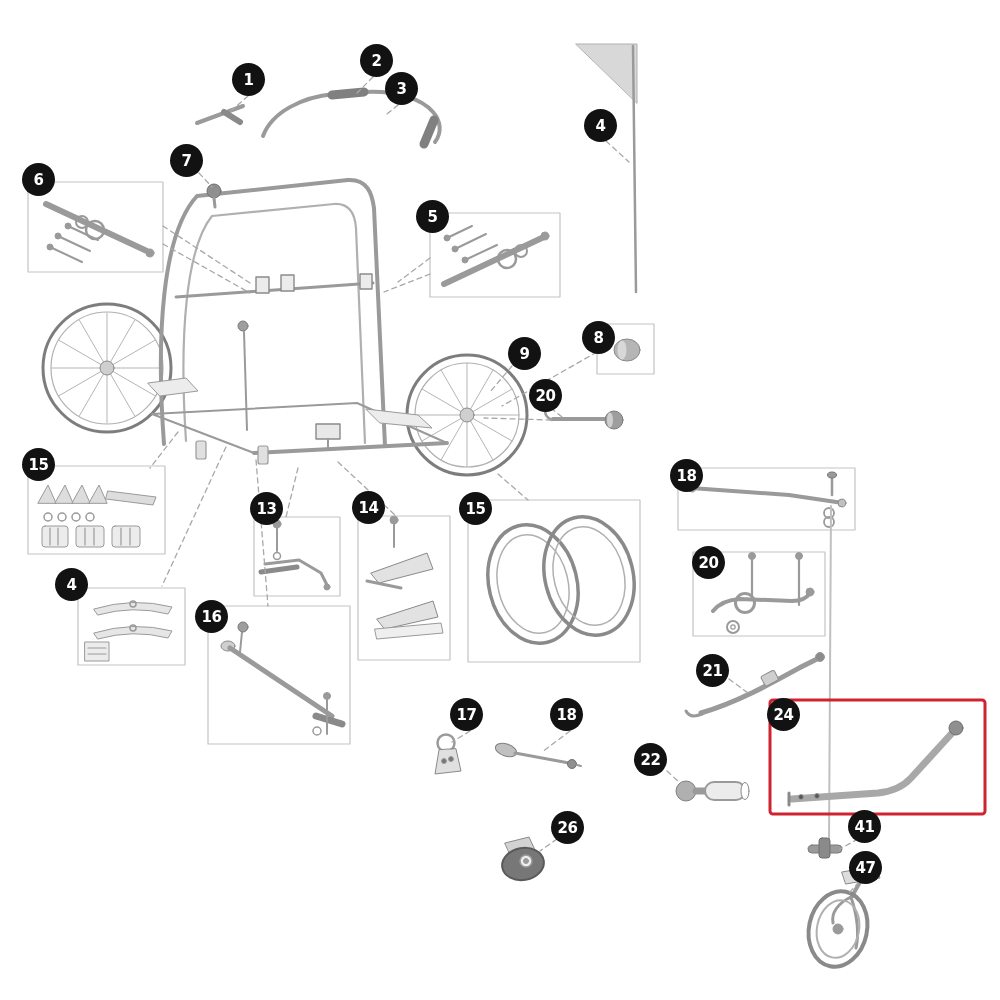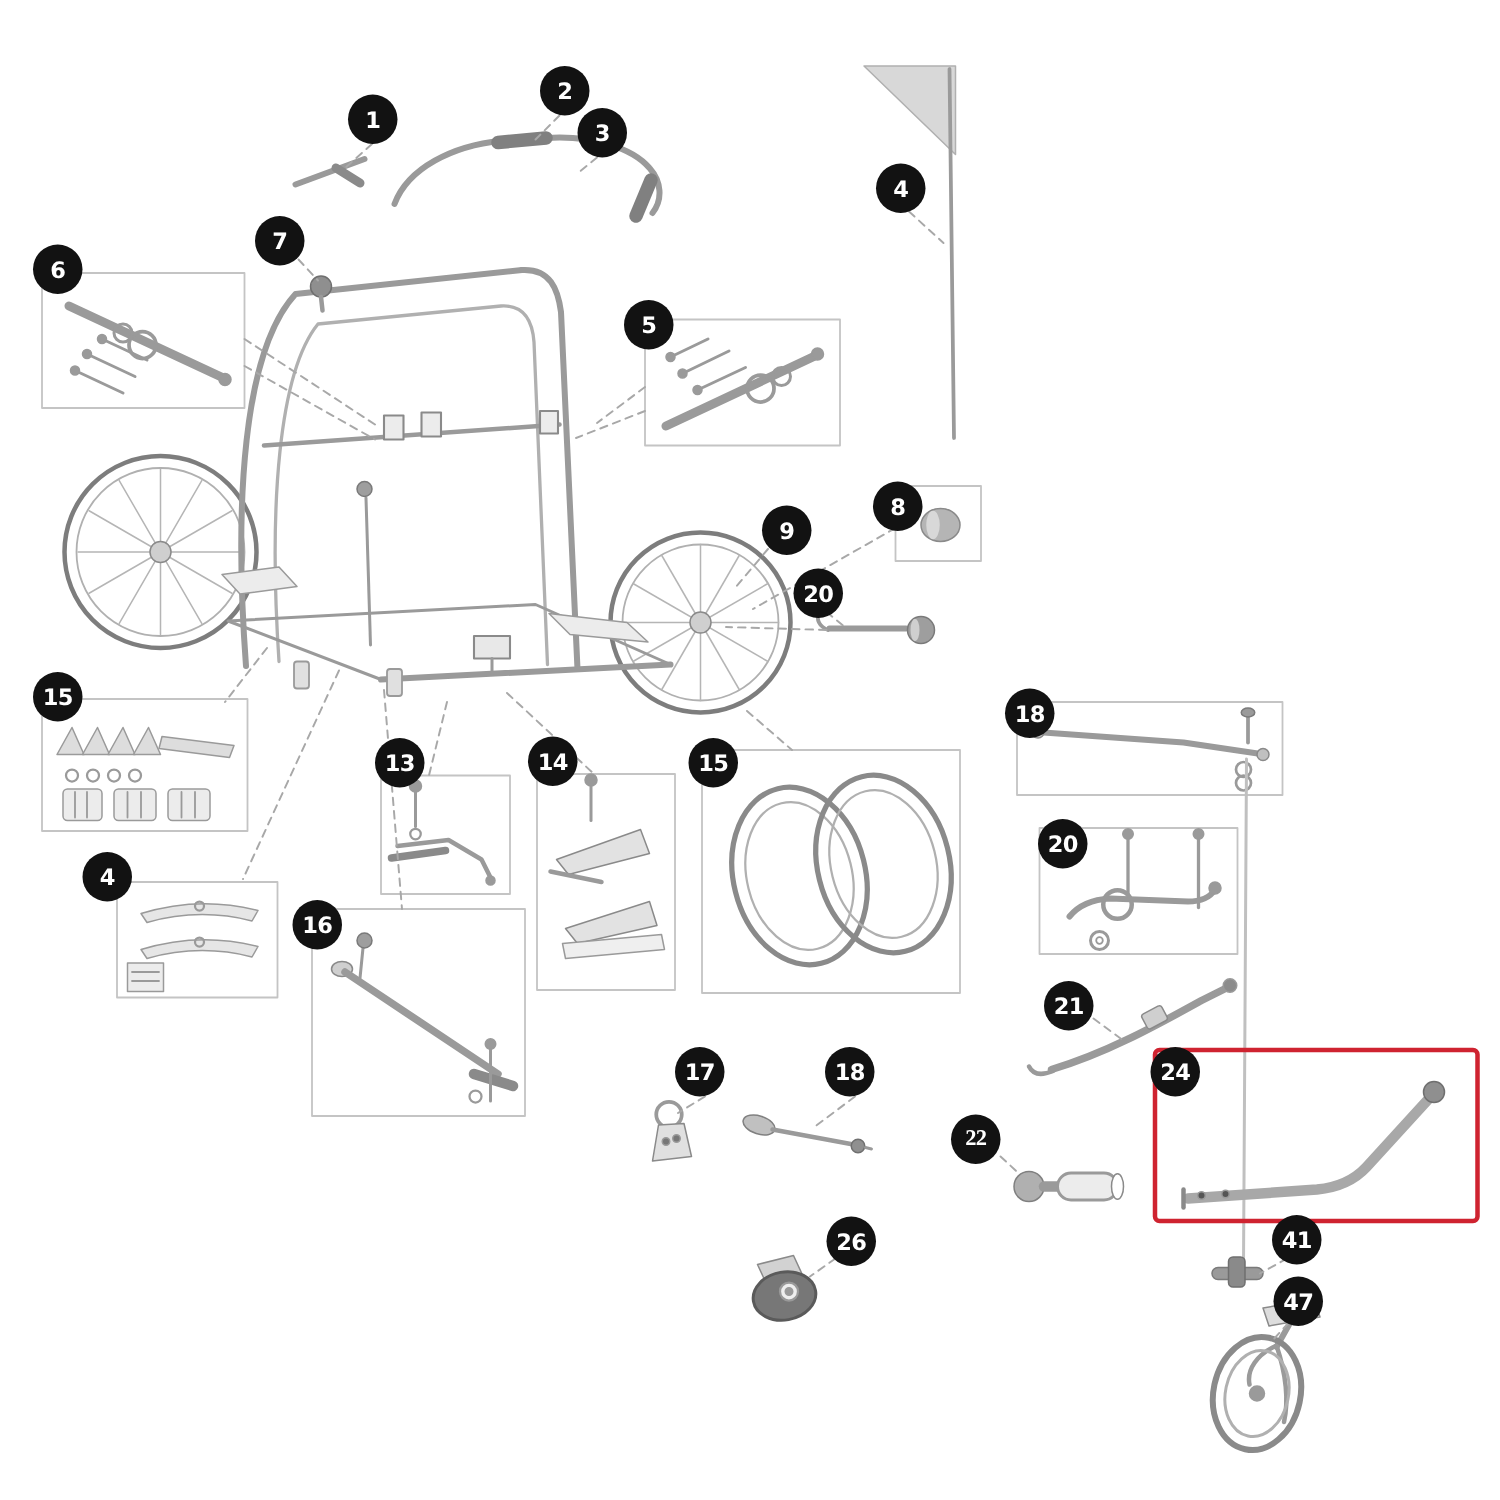--- a/index.html
+++ b/index.html
@@ -344,19 +344,19 @@
   <div class="badge" style="left:55px;  top:568px;">4</div>
   <div class="badge" style="left:250px; top:492px;">13</div>
   <div class="badge" style="left:352px; top:491px;">14</div>
   <div class="badge" style="left:459px; top:492px;">15</div>
   <div class="badge" style="left:195px; top:600px;">16</div>
   <div class="badge" style="left:450px; top:698px;">17</div>
   <div class="badge" style="left:550px; top:698px;">18</div>
   <div class="badge" style="left:670px; top:459px;">18</div>
   <div class="badge" style="left:692px; top:546px;">20</div>
   <div class="badge" style="left:696px; top:654px;">21</div>
-  <div class="badge" style="left:634px; top:743px;font-family:Liberation Serif, serif;">22</div>
+  <div class="badge" style="left:634px; top:743px;">22</div>
   <div class="badge" style="left:848px; top:810px;">41</div>
   <div class="badge" style="left:767px; top:698px;">24</div>
   <div class="badge" style="left:849px; top:851px;">47</div>
   <div class="badge" style="left:551px; top:811px;">26</div>
 
 </div>
 
 </body></html>

